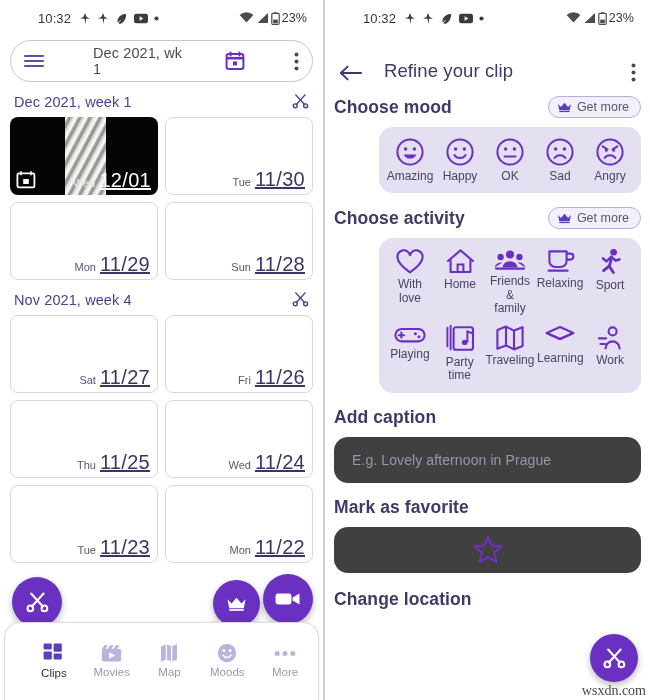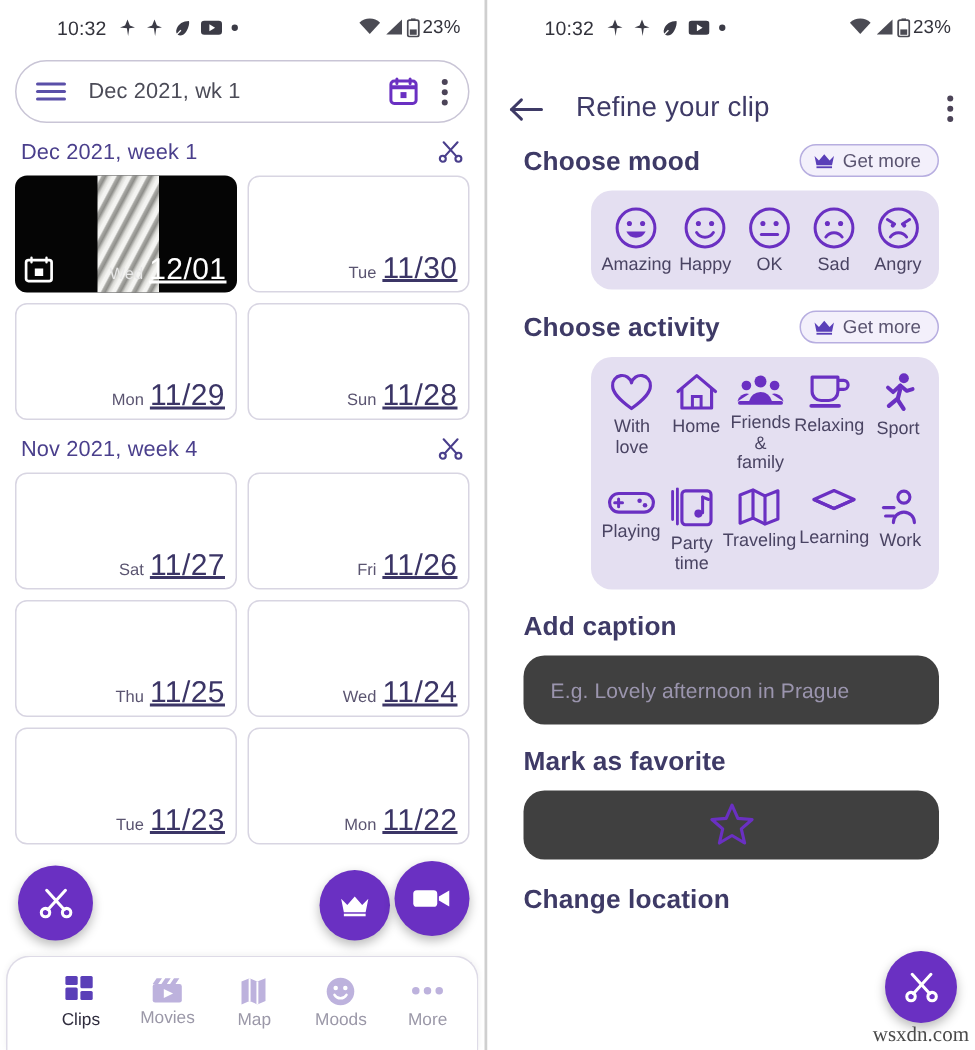--- a/index.html
+++ b/index.html
@@ -37,20 +37,21 @@
 
   
   .appbar {
     margin: 4px 10px 0 10px;
     height: 42px;
     border: 1px solid #c9c5d6;
     border-radius: 21px;
     display: flex; align-items: center;
     padding: 0 8px 0 12px;
     background: #fff;
+    gap: 34px;
   }
   .appbar-title {
     flex: 1;
     font-size: 14.5px;
     color: #4b4b57;
     margin-left: 14px;
     letter-spacing: .1px;
   }
   .ic { display: flex; align-items: center; justify-content: center; }
   .ic svg { display:block; }
@@ -95,21 +96,21 @@
       repeating-linear-gradient(118deg,
         #f4f4f2 0px, #f4f4f2 2px,
         #a9a9a5 3px, #8e8e8a 5px,
         #d8d8d4 7px, #f2f2ef 9px);
   }
   .thumb-badge { position: absolute; left: 6px; bottom: 5px; }
 
   
   .bottomnav {
     position: absolute; left: 4px; right: 4px; bottom: 0;
-    height: 63px;
+    height: 78px;
     background: #ffffff;
     border: 1px solid #dedbe7;
     border-bottom: none;
     border-radius: 16px 16px 0 0;
     display: flex; align-items: center;
     padding: 4px 4px 6px 20px;
     box-shadow: 0 -1px 4px rgba(0,0,0,.05);
     z-index: 6;
   }
   .navitem {
@@ -137,21 +138,21 @@
   .rtopbar {
     height: 46px;
     display: flex; align-items: flex-end;
     padding: 0 14px;
   }
   .rtitle {
     font-size: 18.5px; color: #3e3a66; margin-left: 22px; letter-spacing: .1px;
   }
   .rtopbar .spacer { flex: 1; }
 
-  .rsection { padding: 0 24px; }
+  .rsection { padding: 0 9px; }
   .sec-head {
     display: flex; align-items: center; justify-content: space-between;
     padding: 14px 0 9px 0;
   }
   .sec-title { font-size: 17.5px; color: #3e3a66; font-weight: 700; letter-spacing: .1px; }
   .getmore {
     display: flex; align-items: center; gap: 5px;
     border: 1px solid #b7aee0;
     border-radius: 14px;
     padding: 3px 11px 3px 8px;

